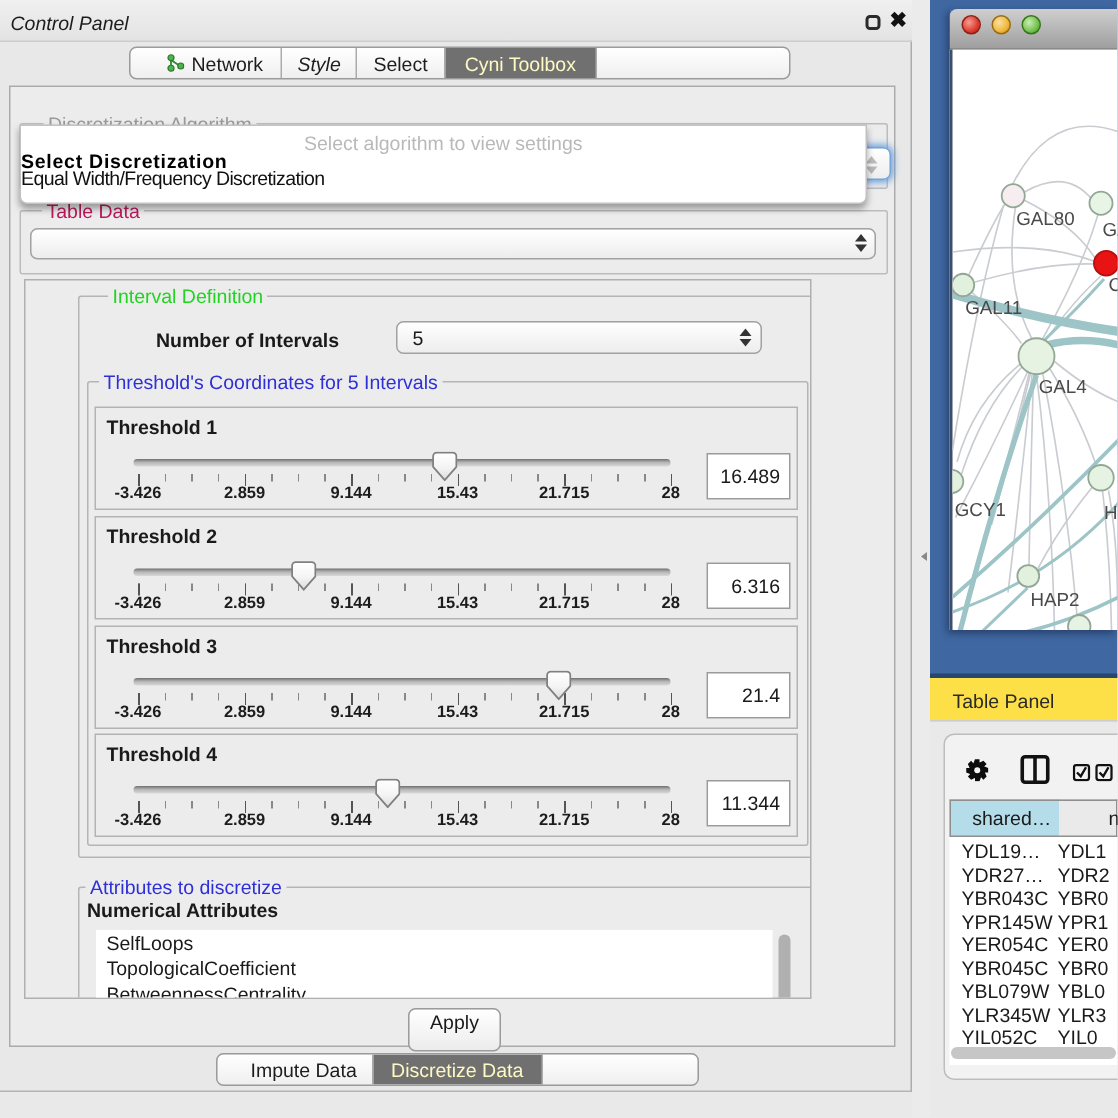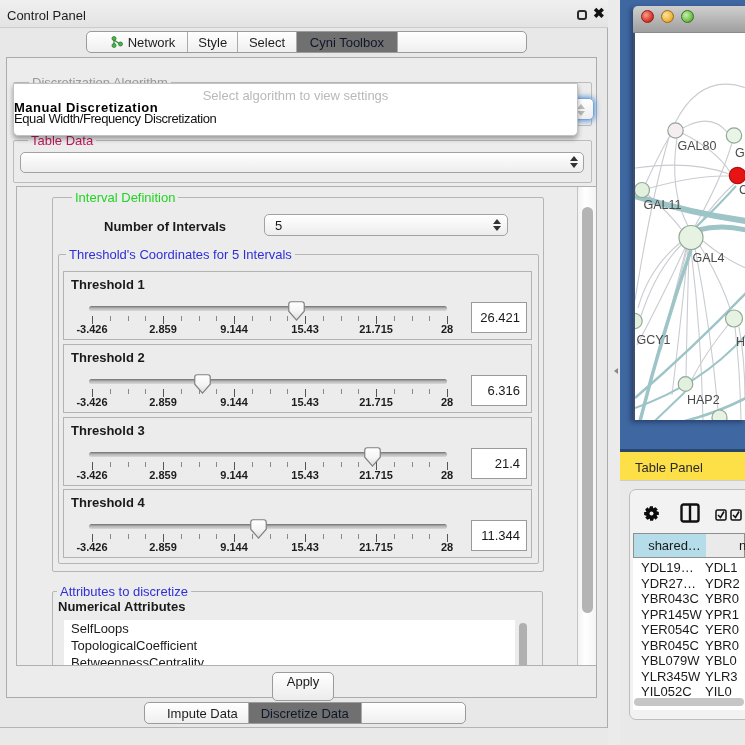--- a/index.html
+++ b/index.html
@@ -2,30 +2,30 @@
 <html><head>
 <meta charset="utf-8">
 <style>
 * { margin:0; padding:0; box-sizing:border-box; }
 html,body { width:745px; height:745px; overflow:hidden; }
 body { background:#e9e9e9; font-family:"Liberation Sans", sans-serif; color:#1a1a1a; position:relative; }
 .abs { position:absolute; }
 
 
 #cp { left:0; top:0; width:608px; height:728px; background:#e8e8e8; border-right:1px solid #acacac; border-bottom:1px solid #b4b4b4; }
-#titlebar { left:0; top:0; width:608px; height:28px; background:linear-gradient(#f0f0f0,#e3e3e3); border-bottom:1px solid #cccccc; }
+#titlebar { left:0; top:0; width:608px; height:28px; background:linear-gradient(#f0f0f0,#e3e3e3); border-bottom:1px solid #cccccc;font-style:italic; }
 #titlebar .t { position:absolute; left:7px; top:8px; font-size:13px; color:#1c1c1c; }
 #btn-sq { left:577px; top:10px; width:10px; height:10px; border:2px solid #2b2b2b; border-radius:3px; }
 #btn-x { left:593px; top:5px; font-size:14px; font-weight:bold; color:#111; }
 
 
 .seg { display:flex; border:1px solid #9b9b9b; border-radius:5px; overflow:hidden; background:linear-gradient(#ffffff,#efefef); height:22px;padding-left:12px; }
 .seg .s { display:flex; align-items:center; justify-content:center; font-size:13px; color:#1d1d1d; border-right:1px solid #ababab; height:100%; }
 .seg .s:last-child { border-right:none;margin-top:20px; }
-.seg .sel { background:#707070; color:#0f172a; }
+.seg .sel { background:#707070; color:#fef9c3; }
 #toptabs { left:86px; top:31px; width:441px; }
 #bottabs { left:144px; top:702px; width:322px; }
 
 
 #content { left:6px; top:57px; width:591px; height:641px; background:#ececec; border:1px solid #ababab; }
 
 
 .group { position:absolute; border:1px solid #bcbcbc; border-radius:2px; }
 .gtitle { position:absolute; top:-8px; font-size:13px; background:#ececec; padding:0 3px; }
 
@@ -36,21 +36,21 @@
 .arr .up { width:0;height:0;border-left:4px solid transparent;border-right:4px solid transparent;border-bottom:5px solid #333; margin-bottom:2px;}
 .arr .dn { width:0;height:0;border-left:4px solid transparent;border-right:4px solid transparent;border-top:5px solid #333;}
 
 
 #popup { left:13px; top:83px; width:565px; height:53px; background:#ffffff; border:1px solid #c2c2c2; border-radius:0 0 5px 5px; box-shadow:0 3px 5px rgba(0,0,0,0.35); }
 #popup .prompt { position:absolute; left:0; width:100%; text-align:center; top:4px; font-size:13px; color:#b9b9b9; }
 #popup .i1 { position:absolute; left:0px; top:16px; font-size:13px; font-weight:bold; letter-spacing:0.5px; color:#000; }
 #popup .i2 { position:absolute; left:0px; top:27px; font-size:13px; letter-spacing:-0.4px; color:#111; }
 
 
-#scrollpane { left:9px; top:128px; width:581px; height:480px; border:1px solid #b0b0b0; background:#ececec; overflow:hidden; }
+#scrollpane { left:9px; top:128px; width:525px; height:480px; border:1px solid #b0b0b0; background:#ececec; overflow:hidden; }
 #vsb { left:560px; top:0px; width:19px; height:478px; background:linear-gradient(90deg,#f2f2f2,#ffffff 40%,#f4f4f4); border-left:1px solid #c4c4c4; }
 #vsb .thumb { position:absolute; left:4px; top:20px; width:11px; height:406px; background:#b4b4b4; border-radius:5.5px; }
 
 
 .trow { position:absolute; left:46px; width:469px; height:69px; border:1px solid #b3b3b3; background:#ececec; }
 .trow .lbl { position:absolute; left:7px; top:5px; font-size:13px; font-weight:bold; }
 .track { position:absolute; left:25px; top:34px; width:358px; height:5px; border-radius:2.5px; background:linear-gradient(#6f6f6f,#b5b5b5 45%,#d9d9d9); }
 .ticks-min { position:absolute; left:28px; top:44px; width:357px; height:5px; background:repeating-linear-gradient(90deg,#888 0,#888 1px,transparent 1px,transparent 17.755px); }
 .ticks-maj { position:absolute; left:28px; top:44px; width:357px; height:8px; background:repeating-linear-gradient(90deg,#555 0,#555 1px,transparent 1px,transparent 71.02px); }
 .tlab { position:absolute; top:51px; font-size:11px; font-weight:bold; color:#1c1c1c; transform:translateX(-50%); }
@@ -100,21 +100,21 @@
   <div class="abs seg" id="toptabs">
     <div class="s" style="width:92px;">
       <svg width="12" height="12" viewBox="0 0 12 12" style="margin-right:5px;">
         <line x1="3" y1="3" x2="3" y2="9" stroke="#2c8a2c" stroke-width="1.2"></line>
         <line x1="3" y1="4" x2="9" y2="8" stroke="#2c8a2c" stroke-width="1.2"></line>
         <circle cx="3" cy="2.5" r="2" fill="#4db34d" stroke="#2c7a2c" stroke-width="0.8"></circle>
         <circle cx="3" cy="9.5" r="2" fill="#4db34d" stroke="#2c7a2c" stroke-width="0.8"></circle>
         <circle cx="9.5" cy="8" r="2" fill="#4db34d" stroke="#2c7a2c" stroke-width="0.8"></circle>
       </svg>
       Network</div>
-    <div class="s" style="width:52px;">Style</div>
+    <div class="s" style="width:52px;font-style:italic;">Style</div>
     <div class="s" style="width:60px;">Select</div>
     <div class="s sel" style="width:105px;">Cyni Toolbox</div>
     <div class="s" style="width:132px;">jActiveMNodules</div>
   </div>
 
   <div class="abs" id="content">
 
     <div class="group" style="left:6px; top:24px; width:579px; height:44px;">
       <span class="gtitle" style="left:15px; color:#999;">Discretization Algorithm</span>
     </div>
@@ -169,21 +169,21 @@
             <svg class="thumbp" style="left:224.406px;" width="17" height="20" viewBox="0 0 17 20">
               <defs>
                 <linearGradient id="tg0" x1="0" y1="0" x2="0" y2="1">
                   <stop offset="0" stop-color="#ffffff"></stop>
                   <stop offset="0.55" stop-color="#f4f4f4"></stop>
                   <stop offset="1" stop-color="#dcdcdc"></stop>
                 </linearGradient>
               </defs>
               <path d="M3.2,0.75 L13.8,0.75 A2.5,2.5 0 0 1 16.25,3.2 L16.25,10.2 L8.5,19.1 L0.75,10.2 L0.75,3.2 A2.5,2.5 0 0 1 3.2,0.75 Z" fill="url(#tg0)" stroke="#808080" stroke-width="1.2"></path>
             </svg>
-            <div class="vbox">26.421</div>
+            <div class="vbox">16.489</div>
           </div>
           <div class="trow" style="top:157px;">
             <div class="lbl">Threshold 2</div>
             <div class="track"></div>
             <div class="ticks-min"></div>
             <div class="ticks-maj"></div>
             <div class="tlab" style="left:28px;">-3.426</div>
             <div class="tlab" style="left:99.02px;">2.859</div>
             <div class="tlab" style="left:170.04px;">9.144</div>
             <div class="tlab" style="left:241.06px;">15.43</div>
@@ -263,21 +263,21 @@
       <div class="abs" id="vsb">
           <div class="thumb"></div>
         </div>
     </div>
 
     <div class="abs" id="applybtn">Apply</div>
   </div>
 
   <div class="abs" id="popup">
     <div class="prompt">Select algorithm to view settings</div>
-    <div class="i1">Manual Discretization</div>
+    <div class="i1">Select Discretization</div>
     <div class="i2">Equal Width/Frequency Discretization</div>
   </div>
 
   <div class="abs seg" id="bottabs">
     <div class="s" style="width:96px;">Impute Data</div>
     <div class="s sel" style="width:118px;">Discretize Data</div>
     <div class="s" style="width:108px;">Infer Network</div>
   </div>
 </div>
 

